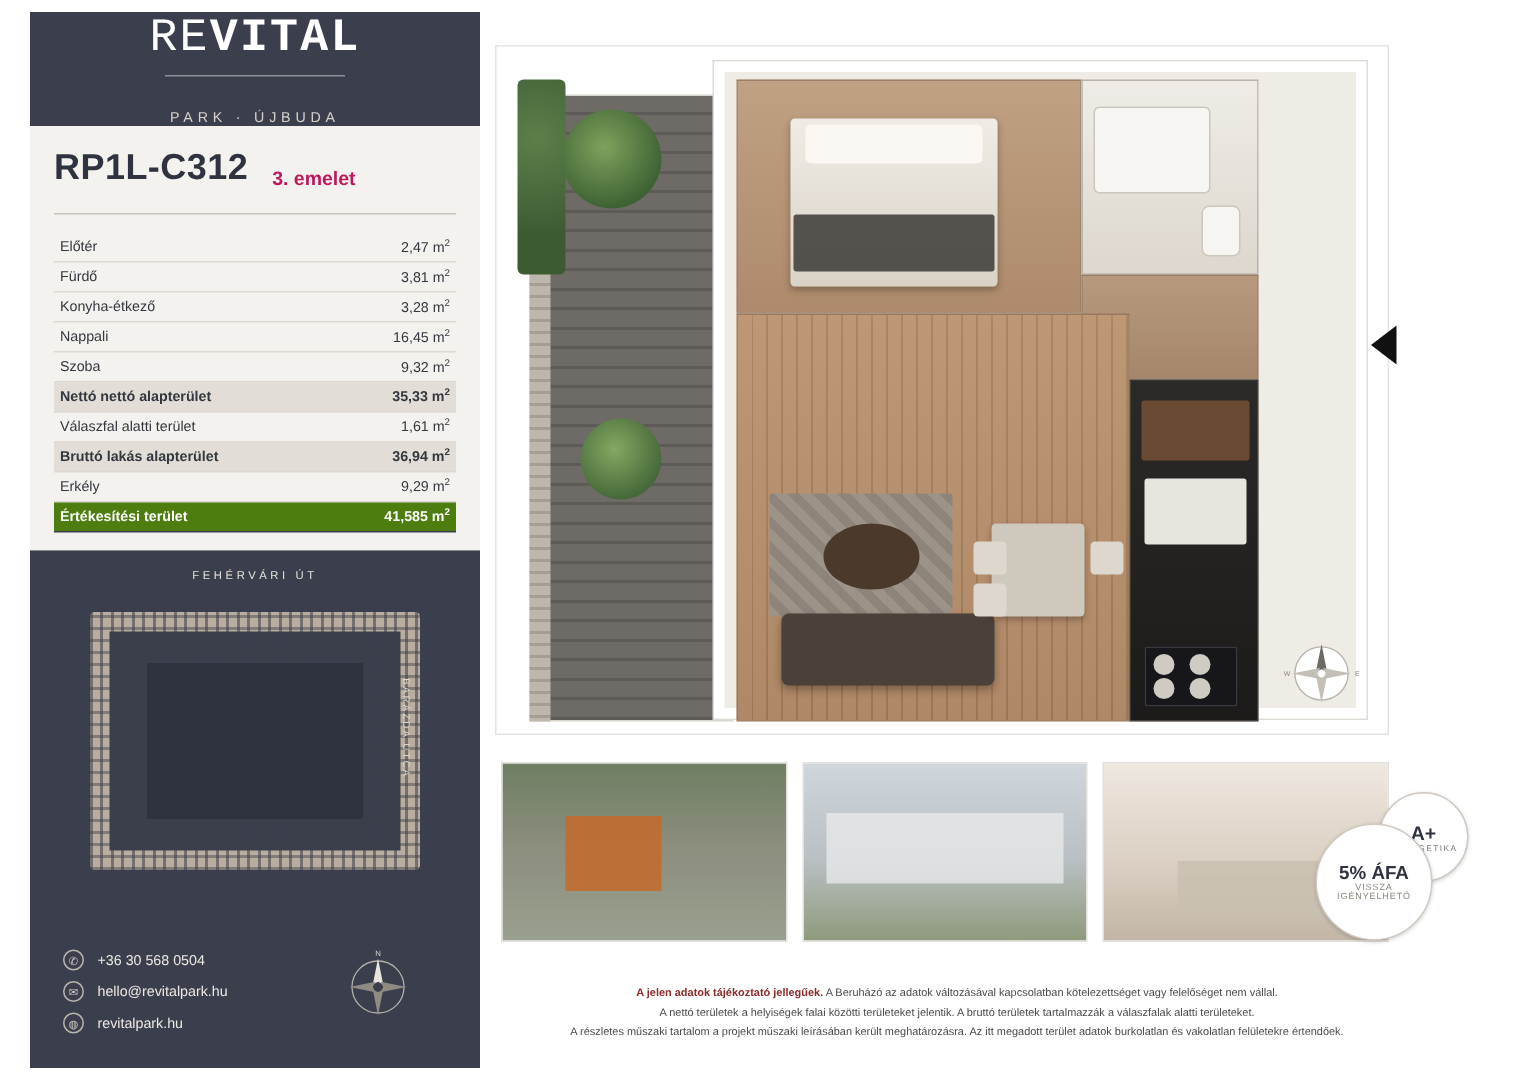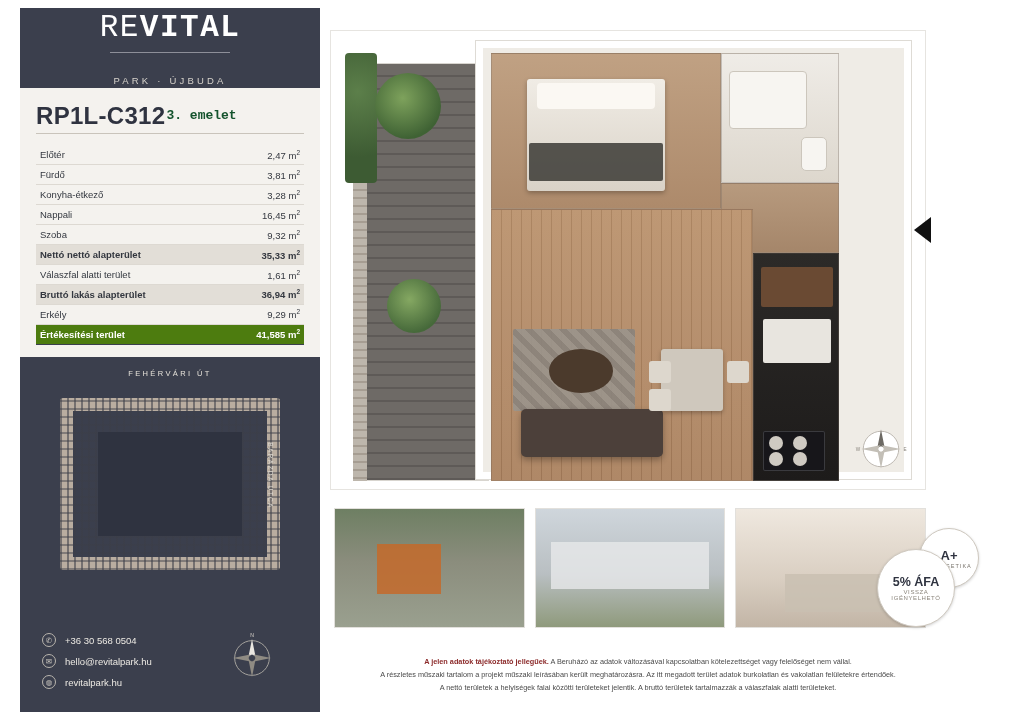--- a/index.html
+++ b/index.html
@@ -38,29 +38,29 @@
   .brand-rule {
     width:120px; height:1px; background:#8d8f99; margin:7px 0 0 0;
   }
 
   .info-block {
     background:#f4f2ee;
     padding:14px 16px 12px 16px;
     flex:0 0 auto;
   }
   .unit-head {
-    display:flex; align-items:center; justify-content:flex-start;
-    gap:1px;
+    display:flex; align-items:flex-end; justify-content:flex-start;
+    gap:16px;
     border-bottom:1px solid #c9c4bb;
-    padding-bottom:3px; margin-bottom:6px;
+    padding-bottom:16px; margin-bottom:6px;
   }
   .unit-id {
     font-size:24px; font-weight:700; color:#2f3340; letter-spacing:.3px;
   }
-  .unit-floor { font-size:13px; color:#14532d; font-weight:700;font-family:Liberation Mono, monospace; }
+  .unit-floor { font-size:13px; color:#be185d; font-weight:700; }
 
   table.areas { width:100%; border-collapse:collapse; font-size:9.5px; color:#33373f;margin-top:12px; }
   table.areas td { padding:3.4px 4px; border-bottom:1px solid #ddd9d2; }
   table.areas td.val { text-align:right; white-space:nowrap; }
   table.areas tr.hl td { background:#e2ded7; font-weight:700; }
   table.areas tr.dark td { background:#4d7c0f; color:#fff; font-weight:700; border-bottom:1px solid #3b3f4d;}
   sup { font-size:6.5px; }
 
   .sidebar-mid { flex:1 1 auto; background:#c8b9a6; }
 
@@ -459,17 +459,17 @@
   <div class="badge badge-vat">
     <div class="v1">5% ÁFA</div>
     <div class="v2">VISSZA</div>
     <div class="v3">IGÉNYELHETŐ</div>
   </div>
 
   <div class="disclaimer">
     <div>
       <span class="lead">A jelen adatok tájékoztató jellegűek.</span><span> A Beruházó az adatok változásával kapcsolatban kötelezettséget vagy felelőséget nem vállal.</span>
     </div>
+    <div>A nettó területek a helyiségek falai közötti területeket jelentik. A bruttó területek tartalmazzák a válaszfalak alatti területeket.</div>
     <div>A részletes műszaki tartalom a projekt műszaki leírásában került meghatározásra. Az itt megadott terület adatok burkolatlan és vakolatlan felületekre értendőek.</div>
-    <div>A nettó területek a helyiségek falai közötti területeket jelentik. A bruttó területek tartalmazzák a válaszfalak alatti területeket.</div>
   </div>
 
 </div>
 
 </body></html>

